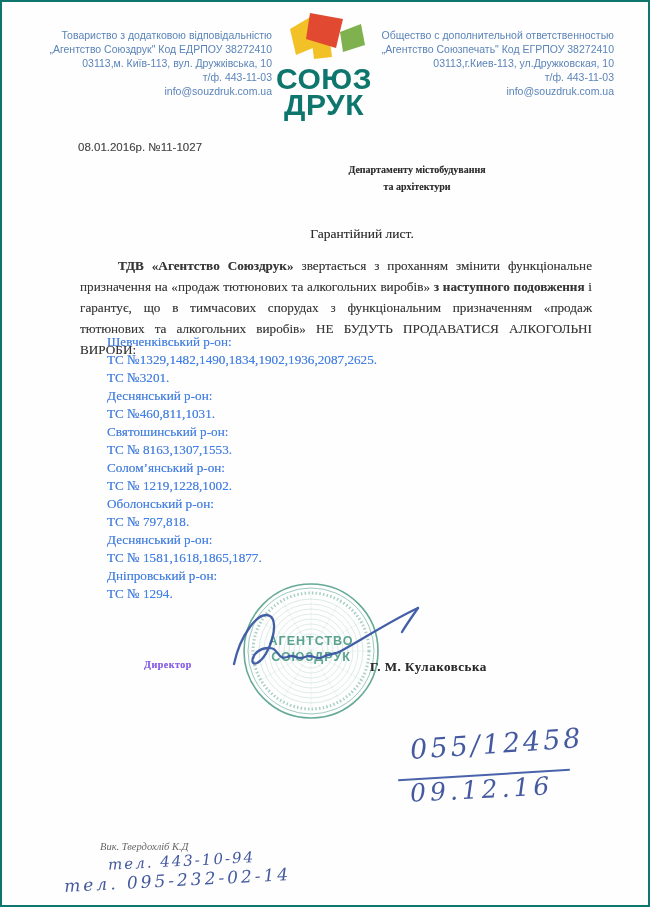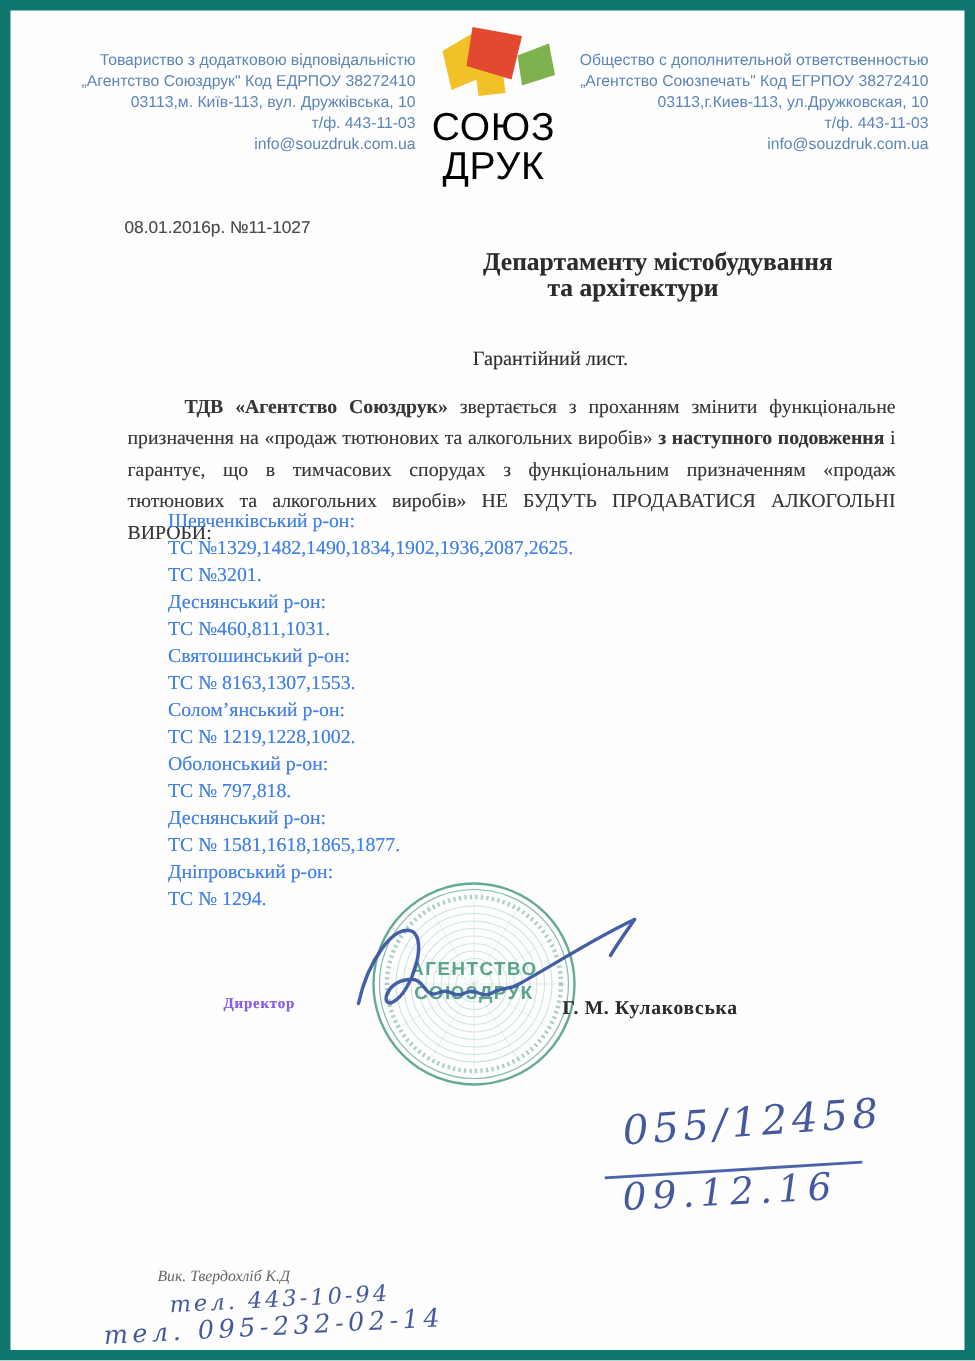--- a/index.html
+++ b/index.html
@@ -1,45 +1,45 @@
 <!DOCTYPE html>
 <html><head>
 <meta charset="utf-8">
 <style>
   html,body{margin:0;padding:0;background:#e9e9e9;}
   .page{
     position:relative;width:650px;height:907px;background:#fefefe;
-    border:7px solid #0f766e;box-sizing:border-box;overflow:hidden;
+    border:2px solid #0f766e;box-sizing:border-box;overflow:hidden;
     font-family:"Liberation Serif", serif;color:#353535;
   }
   
   .hdr-left{
     position:absolute;top:26px;left:0;width:270px;text-align:right;
     font-family:"Liberation Sans", sans-serif;font-size:10.5px;line-height:14px;
     color:#5b84b8;
   }
   .hdr-right{
     position:absolute;top:26px;left:362px;width:250px;text-align:right;
     font-family:"Liberation Sans", sans-serif;font-size:10.5px;line-height:14px;
     color:#5b84b8;
   }
   .logo-icon{position:absolute;top:9px;left:280px;}
   .logo-text{
     position:absolute;top:64px;left:270px;width:104px;text-align:center;
-    font-family:"Liberation Sans", sans-serif;font-weight:normal;font-size:26px;
-    line-height:26px;color:#000000;letter-spacing:.5px;
+    font-family:"Liberation Sans", sans-serif;font-weight:bold;font-size:30px;
+    line-height:26px;color:#0f766e;letter-spacing:.5px;
   }
   
   .ref-line{
     position:absolute;top:139px;left:76px;
     font-family:"Liberation Sans", sans-serif;font-size:11.5px;color:#4c4c4c;
   }
   .addressee{
     position:absolute;top:159px;left:315px;width:200px;text-align:center;
-    font-weight:bold;font-size:17px;line-height:17px;color:#2c2c2c;white-space:nowrap;
+    font-weight:bold;font-size:10px;line-height:17px;color:#2c2c2c;white-space:nowrap;
   }
   .subject{
     position:absolute;top:224px;left:210px;width:300px;text-align:center;
     font-weight:normal;font-size:13.5px;color:#2c2c2c;
   }
   .body-par{
     position:absolute;top:253px;left:78px;width:512px;
     font-size:13.2px;line-height:21px;text-align:justify;text-indent:38px;
     color:#373737;
   }

